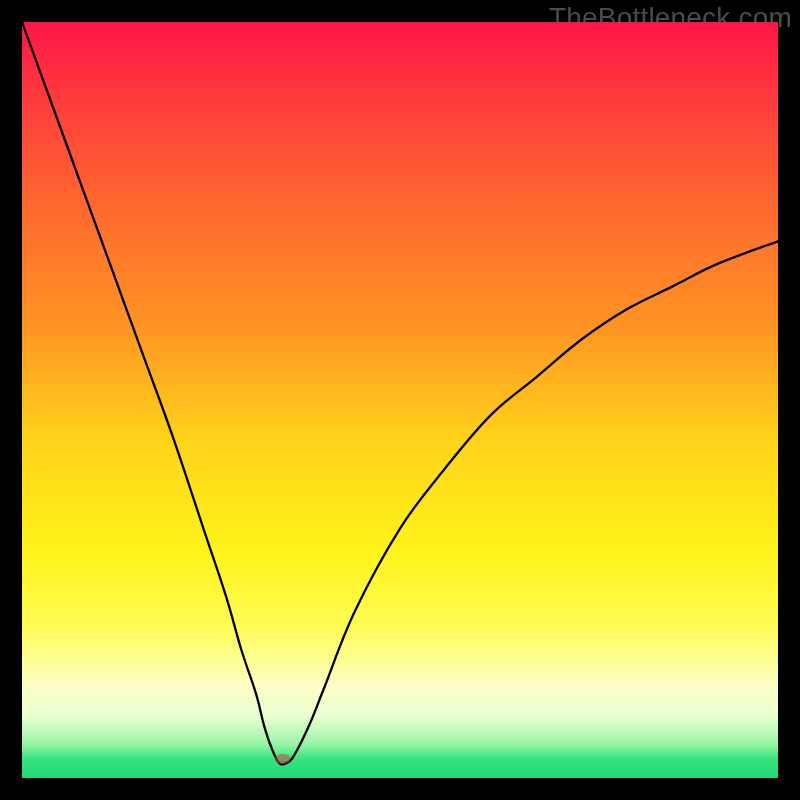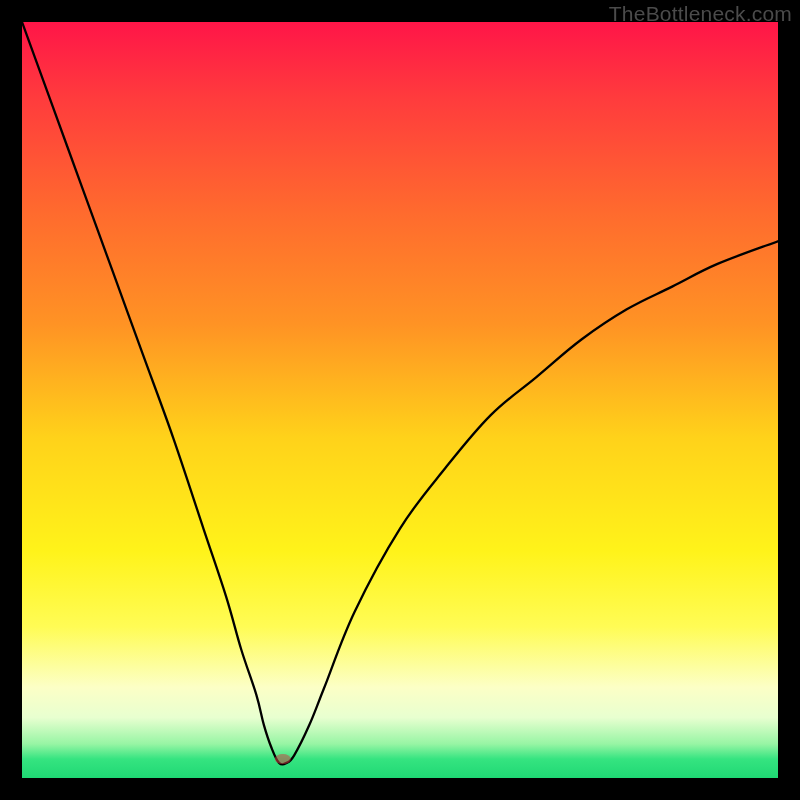--- a/index.html
+++ b/index.html
@@ -31,21 +31,21 @@
     top: 0;
     width: 756px;
     height: 756px;
     overflow: hidden;
   }
   .watermark {
     position: absolute;
     top: 2px;
     right: 8px;
     color: #4b4b4b;
-    font-size: 21px;
+    font-size: 28px;
     font-weight: 500;
     letter-spacing: 0.2px;
     font-family: Arial, Helvetica, sans-serif;
     user-select: none;
   }
   .curve {
     stroke: #000;
     stroke-width: 2.3;
     fill: none;
     stroke-linecap: round;

